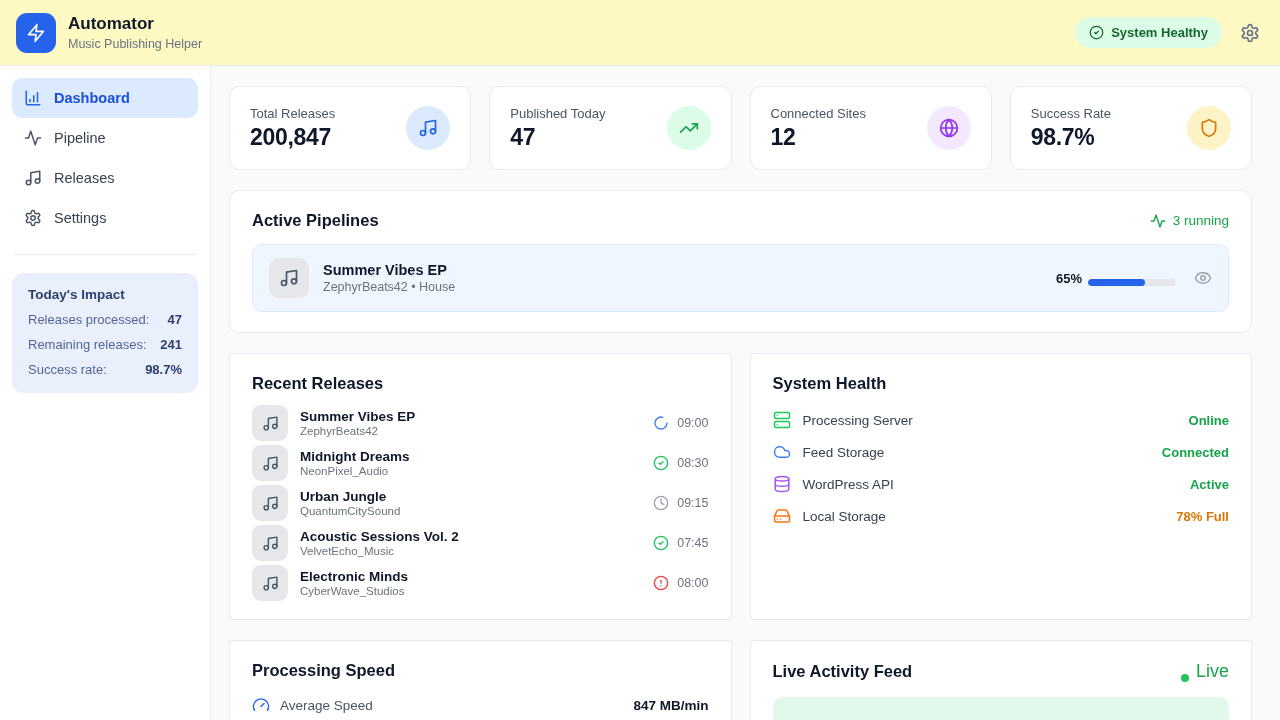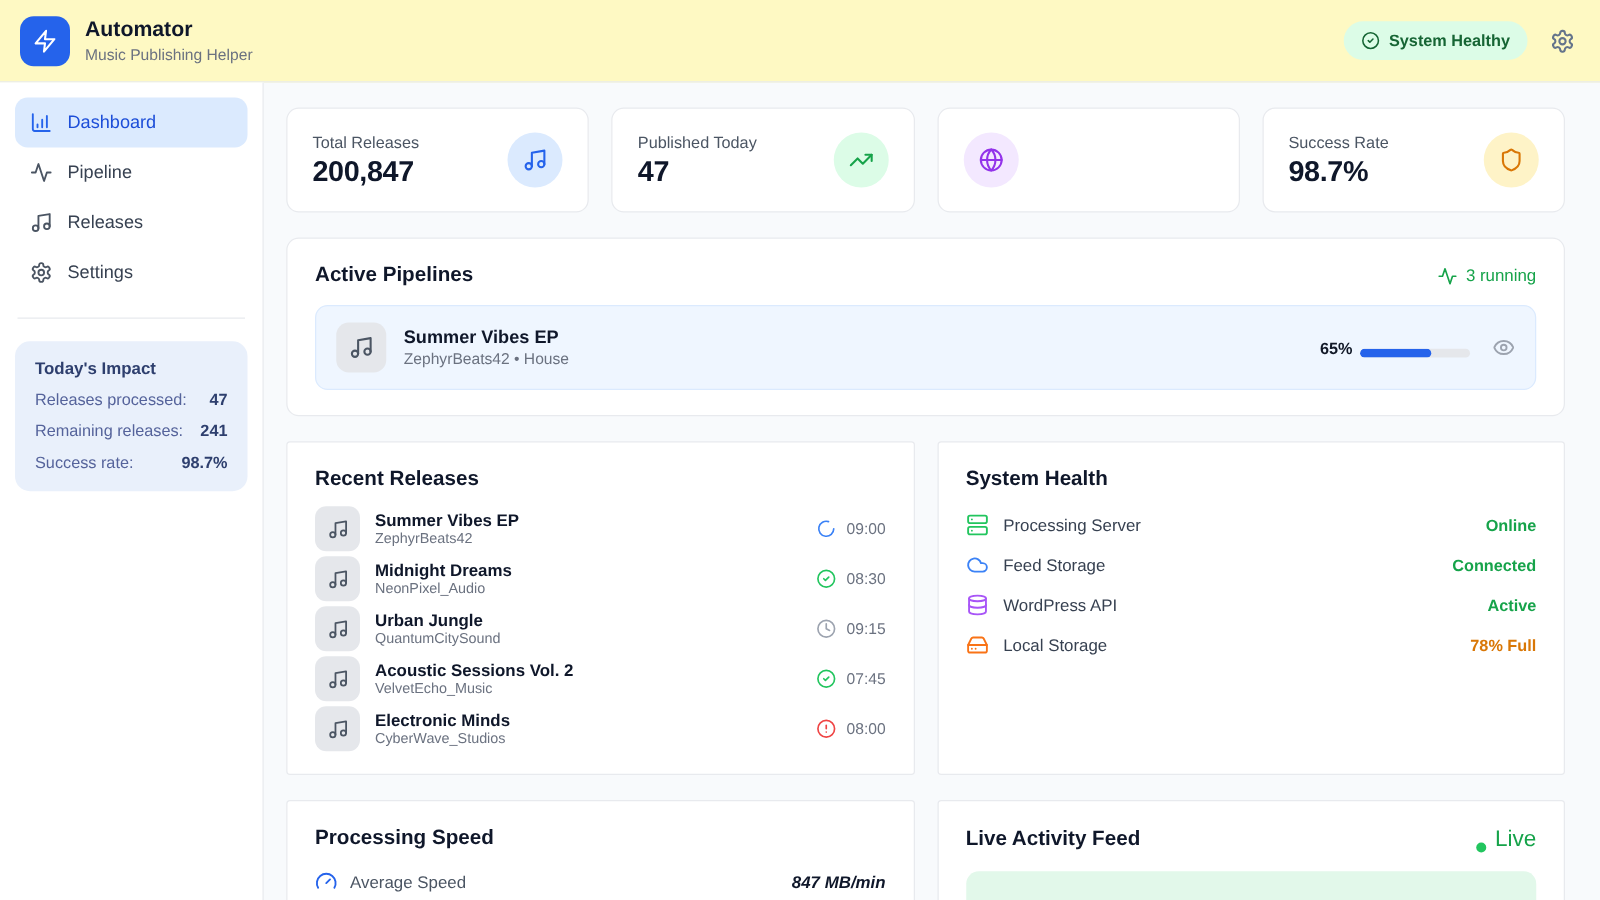--- a/index.html
+++ b/index.html
@@ -17,21 +17,21 @@
   .health-badge { margin-left:auto; display:flex; align-items:center; gap:7px; font-size:13px; font-weight:600; padding:8px 14px; border-radius:999px; }
   .health-badge svg { width:15px; height:15px; }
   .gear-btn { margin-left:18px; color:#64748b; background:none; border:none; cursor:pointer; }
   .gear-btn svg { width:20px; height:20px; }
 
   
   .layout { flex:1; display:flex; min-height:0; }
   .sidebar { width:211px; background:#fff; border-right:1px solid #e8eaee; padding:12px 12px 0; flex-shrink:0; }
   .nav-item { display:flex; align-items:center; gap:12px; height:40px; padding:0 12px; border-radius:10px; font-size:14.5px; color:#374151; cursor:pointer; }
   .nav-item svg { width:18px; height:18px; color:#4b5563; }
-  .nav-item.active { background:#dbeafe; color:#1d4ed8; font-weight:400; }
+  .nav-item.active { background:#dbeafe; color:#1d4ed8; font-weight:700; }
   .nav-item.active svg { color:#2563eb; }
   .sidebar-divider { border:none; border-top:1px solid #e8eaee; margin:16px 2px 18px; }
   .impact-card { background:#e9f0fb; border-radius:12px; padding:14px 16px 16px; }
   .impact-title { font-size:13.5px; font-weight:700; color:#2e3f6e; }
   .impact-row { display:flex; justify-content:space-between; font-size:13px; margin-top:10px; }
   .impact-label { color:#55639b; }
   .impact-value { color:#2e3f6e; font-weight:700; }
 
   
   .main { flex:1; padding:20px 28px 0 18px; overflow:hidden; }
@@ -76,21 +76,21 @@
   .hl-row { display:flex; align-items:center; margin-top:12px; height:20px; }
   .hl-row:first-of-type { margin-top:17px; }
   .hl-row svg { width:18px; height:18px; }
   .hl-label { font-size:13.5px; color:#374151; margin-left:12px; }
   .hl-status { margin-left:auto; font-size:13px; font-weight:700; }
 
   .panel-bottom { height:190px; }
   .speed-row { display:flex; align-items:center; margin-top:16px; }
   .speed-row svg { width:18px; height:18px; color:#2563eb; }
   .speed-label { font-size:13.5px; color:#4b5563; margin-left:10px; }
-  .speed-value { margin-left:auto; font-size:13.5px; font-weight:700; color:#0f172a;font-style:italic; }
+  .speed-value { margin-left:auto; font-size:13.5px; font-weight:700; color:#0f172a; }
   .live-badge { display:flex; align-items:flex-end; gap:7px; font-size:18px; font-weight:500; }
   .live-dot { width:8px; height:8px; border-radius:50%; background:#22c55e; }
   .feed-item { margin-top:15px; height:48px; border-radius:10px; background:#e2f8ea; }
 </style>
 </head>
 <body>
 
 <div class="screen">
 
   <header class="header">
@@ -193,20 +193,24 @@
             <div class="stat-value">47</div>
           </div>
           <div class="stat-icon" style="background: rgb(220, 252, 231); color: rgb(22, 163, 74);">
             <svg class="ic" viewBox="0 0 24 24">
               <polyline points="22 7 13.5 15.5 8.5 10.5 2 17"></polyline>
                 <polyline points="16 7 22 7 22 13"></polyline>
             </svg>
           </div>
         </div>
         <div class="stat-card">
+          <div>
+            <div class="stat-label">Connected Sites</div>
+            <div class="stat-value">12</div>
+          </div>
           <div class="stat-icon" style="background: rgb(243, 232, 255); color: rgb(147, 51, 234);">
             <svg class="ic" viewBox="0 0 24 24">
               <circle cx="12" cy="12" r="10"></circle>
                 <path d="M12 2a14.5 14.5 0 0 0 0 20 14.5 14.5 0 0 0 0-20"></path>
                 <path d="M2 12h20"></path>
             </svg>
           </div>
         </div>
         <div class="stat-card">
           <div>

